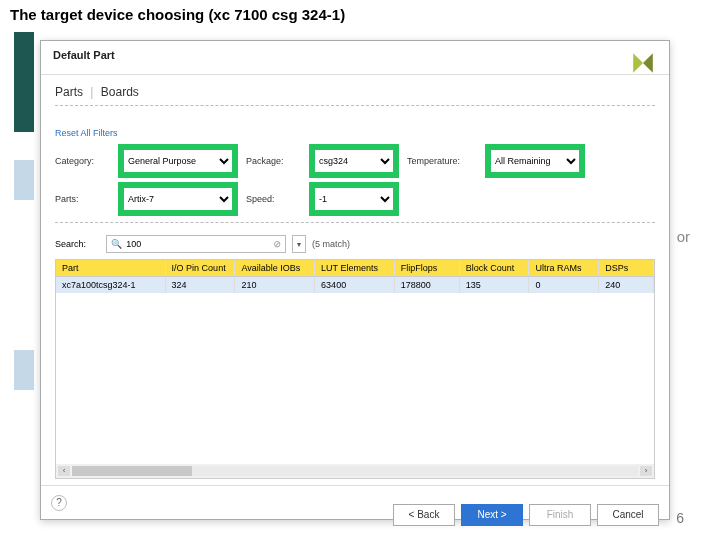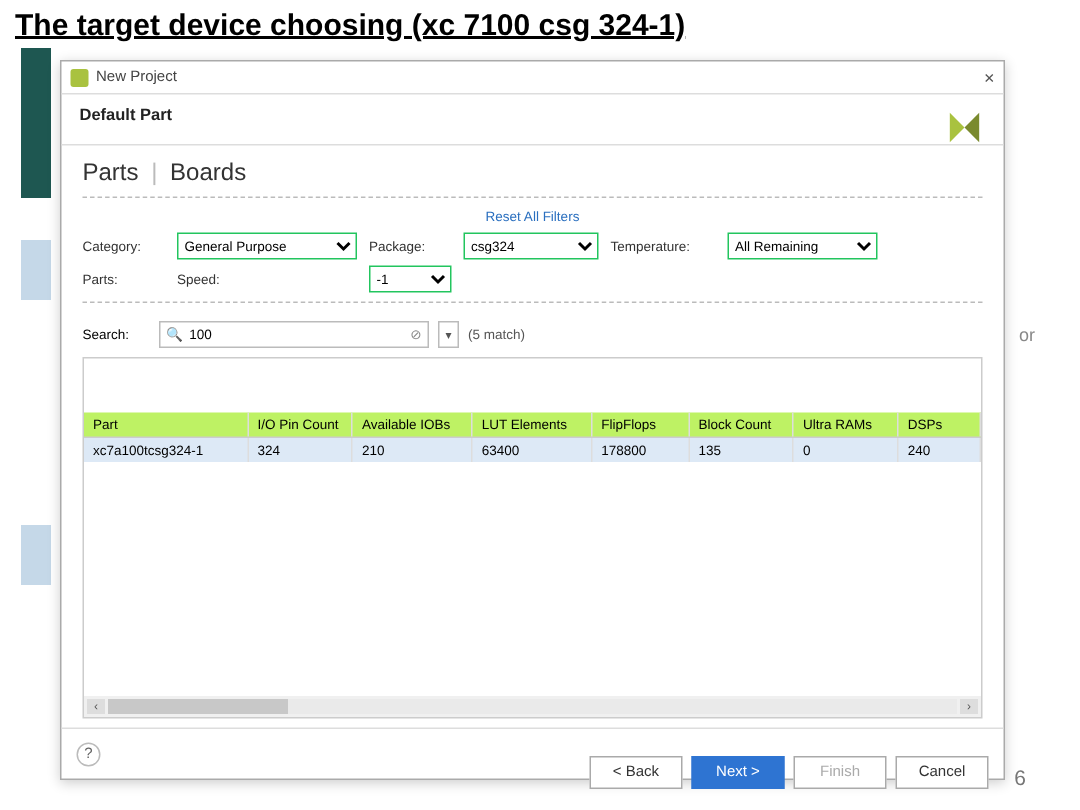--- a/index.html
+++ b/index.html
@@ -1,50 +1,50 @@
 <!DOCTYPE html>
 <html><head>
 <meta charset="utf-8">
 <style>
   * { box-sizing: border-box; margin: 0; padding: 0; font-family: Arial, sans-serif; }
   body { width: 720px; height: 540px; background: #fff; position: relative; overflow: hidden; }
-  .page-title { font-size: 20px; font-weight: bold; padding: 6px 10px; text-decoration: underline; }
+  .page-title { font-size: 15px; font-weight: bold; padding: 6px 10px; }
   .bg-strip1 { position: absolute; left: 14px; top: 32px; width: 20px; height: 100px; background: #1e5751; }
   .bg-strip2 { position: absolute; left: 14px; top: 160px; width: 20px; height: 40px; background: #c5d8e8; }
   .bg-strip3 { position: absolute; left: 14px; top: 350px; width: 20px; height: 40px; background: #c5d8e8; }
-  .bg-right { position: absolute; right: 30px; top: 216px; font-size: 12px; color: #888; }
+  .bg-right { position: absolute; right: 30px; top: 228px; font-size: 15px; color: #888; }
   .page-number { position: absolute; right: 36px; bottom: 14px; font-size: 14px; color: #777; }
   .dialog { position: absolute; left: 40px; top: 40px; width: 630px; height: 480px; background: #fff; border: 1px solid #aaa; box-shadow: 0 2px 8px rgba(0,0,0,.2); display: flex; flex-direction: column; }
   .titlebar { height: 22px; border-bottom: 1px solid #ddd; display: flex; align-items: center; padding: 0 6px; font-size: 10px; color: #444; }
   .titlebar .logo { width: 12px; height: 12px; background: #a9c23f; margin-right: 5px; border-radius: 2px; }
   .titlebar .close { margin-left: auto; font-size: 12px; color: #555; cursor: pointer; }
   .header { padding: 8px 12px; border-bottom: 1px solid #ddd; position: relative; }
   .header-title { font-size: 11px; font-weight: bold; color: #222; margin-bottom: 5px; }
   .header-sub { font-size: 9px; color: #666; }
   .header-logo { position: absolute; right: 12px; top: 8px; width: 28px; height: 28px; }
   .header-logo svg { width: 100%; height: 100%; }
   .body { flex: 1; padding: 6px 14px; overflow: hidden; display: flex; flex-direction: column; }
-  .tabs { font-size: 16px; color: #333; padding: 4px 0; }
+  .tabs { font-size: 12px; color: #333; padding: 4px 0; }
   .tabs span { margin-right: 4px; }
   .tabs .sep { color: #bbb; }
   .dash-line { border-top: 1px dashed #bbb; margin: 2px 0 4px; }
-  .reset { font-size: 9px; color: #2a6fbf; margin: 3px 0 6px; cursor: pointer; text-align: center; }
+  .reset { font-size: 9px; color: #2a6fbf; margin: 18px 0 6px; cursor: pointer; }
   .filters { display: grid; grid-template-columns: 55px 120px 55px 90px 70px 100px; gap: 4px 8px; align-items: center; font-size: 9px; color: #333; margin-bottom: 4px; }
   .filters label { text-align: left; }
-  .filters select { width: 100%; height: 18px; font-size: 9px; border: 1px solid #22c55e; background: #fff; }
+  .filters select { width: 100%; height: 34px; font-size: 9px; border: 6px solid #22c55e; background: #fff; }
   .search-row { display: flex; align-items: center; gap: 6px; font-size: 9px; margin: 8px 0 6px; }
   .search-row .sl { width: 45px; }
   .search-row .sbox { flex: 0 0 180px; height: 18px; border: 1px solid #bbb; display: flex; align-items: center; padding: 0 4px; font-size: 9px; color: #555; }
   .search-row .sbox .mag { margin-right: 4px; color: #666; }
   .search-row .sbox input { border: none; outline: none; flex: 1; font-size: 9px; }
   .search-row .clear { color: #888; cursor: pointer; }
   .search-row .dd { width: 14px; height: 18px; border: 1px solid #bbb; display: flex; align-items: center; justify-content: center; font-size: 8px; color: #555; }
   .search-row .match { color: #555; }
   .table-wrap { flex: 1; border: 1px solid #ccc; overflow: hidden; display: flex; flex-direction: column; position: relative; }
-  .thead { display: flex; background: #bef264; border-bottom: 1px solid #ccc; margin-top: 36px; }
+  .thead { display: flex; background: #fde047; border-bottom: 1px solid #ccc; }
   .th, .td { font-size: 9px; padding: 3px 6px; border-right: 1px solid #ddd; overflow: hidden; white-space: nowrap; }
   .c0 { width: 110px; } .c1 { width: 70px; } .c2 { width: 80px; } .c3 { width: 80px; } .c4 { width: 65px; } .c5 { width: 70px; } .c6 { width: 70px; } .c7 { width: 55px; }
   .trow { display: flex; background: #dde9f6; }
   .tbody-fill { flex: 1; background: #fff; }
   .hscroll { height: 14px; background: #f0f0f0; display: flex; align-items: center; padding: 0 2px; }
   .hscroll .lbtn, .hscroll .rbtn { width: 12px; height: 10px; background: #ddd; font-size: 8px; text-align: center; line-height: 10px; color: #555; }
   .hscroll .track { flex: 1; height: 10px; background: #eaeaea; margin: 0 2px; position: relative; }
   .hscroll .thumb { position: absolute; left: 0; top: 0; width: 120px; height: 10px; background: #c8c8c8; }
   .footer { height: 34px; border-top: 1px solid #ddd; display: flex; align-items: center; padding: 0 10px; gap: 6px; }
   .help { width: 16px; height: 16px; border: 1px solid #bbb; border-radius: 50%; font-size: 10px; color: #666; display: flex; align-items: center; justify-content: center; }
@@ -57,25 +57,20 @@
 <body>
 
 <div class="page-title">The target device choosing (xc 7100 csg 324-1)</div>
 <div class="bg-strip1"></div>
 <div class="bg-strip2"></div>
 <div class="bg-strip3"></div>
 <div class="bg-right">or</div>
 <div class="page-number">6</div>
 
 <div class="dialog">
-  <div class="titlebar">
-    <div class="logo"></div>
-    <span>New Project</span>
-    <span class="close">×</span>
-  </div>
 
   <div class="header">
     <div class="header-title">Default Part</div>
     <div class="header-logo">
       <svg viewBox="0 0 40 40">
           <path d="M6 6 L20 20 L6 34 Z" fill="#a9c23f"></path>
           <path d="M34 6 L20 20 L34 34 Z" fill="#7a8a2e"></path>
         </svg>
     </div>
   </div>
@@ -91,20 +86,21 @@
 
     <div class="filters">
       <label>Category:</label>
       <select><option>General Purpose</option></select>
       <label>Package:</label>
       <select><option>csg324</option></select>
       <label>Temperature:</label>
       <select><option>All Remaining</option></select>
 
       <label>Parts:</label>
+      <select><option>Artix-7</option></select>
       <label>Speed:</label>
       <select><option>-1</option></select>
       <span></span>
         <span></span>
     </div>
     <div class="dash-line"></div>
 
     <div class="search-row">
       <span class="sl">Search:</span>
       <div class="sbox">

